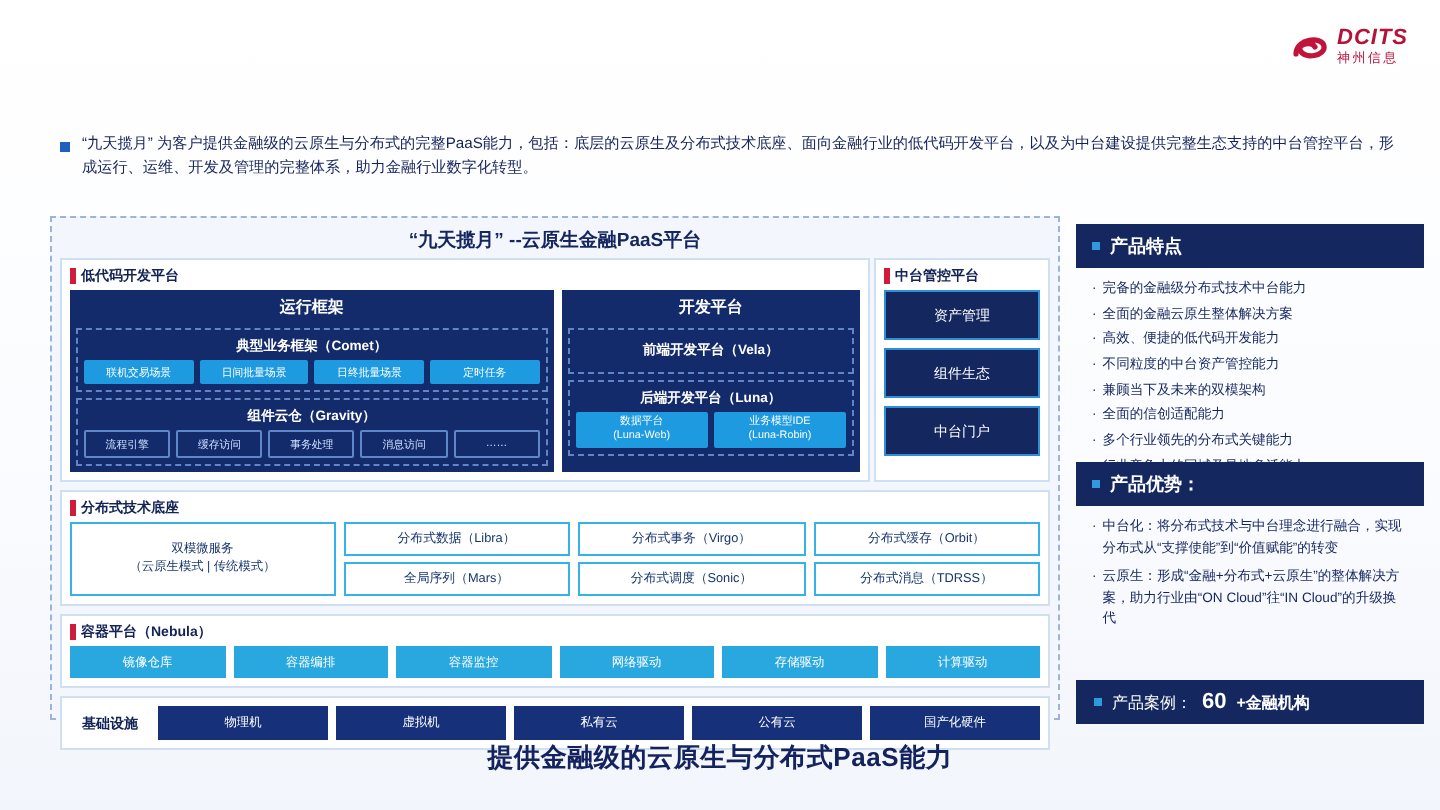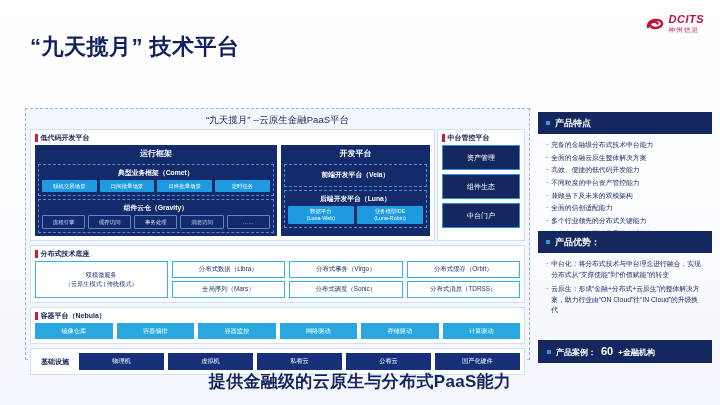--- a/index.html
+++ b/index.html
@@ -25,21 +25,21 @@
 
   .page-title{position:absolute;left:30px;top:32px;font-size:22px;font-weight:bold;color:#10205c;letter-spacing:.5px;}
 
   .intro{position:absolute;left:30px;top:66px;width:672px;display:flex;gap:6px;}
   .intro-bullet{width:5px;height:5px;background:#1f5fbf;margin-top:5px;flex:0 0 auto;}
   .intro-text{font-size:7.6px;line-height:1.55;color:#16235a;}
 
   
   .diagram{position:absolute;left:25px;top:108px;width:505px;height:252px;
     border:1px dashed #9bb4d8;background:#f3f7fd;padding:0;box-sizing:border-box;}
-  .diagram-title{text-align:center;font-size:9.5px;color:#14255f;font-weight:normal;padding:5px 0 4px;}
+  .diagram-title{text-align:center;font-size:9.5px;color:#14255f;font-weight:bold;padding:5px 0 4px;}
 
   .inner{position:absolute;left:4px;top:20px;right:4px;bottom:4px;}
 
   .panelrow{display:flex;gap:2px;}
 
   .wbox{background:#ffffff;border:1px solid #cfe0f2;box-sizing:border-box;}
   .sec-head{display:flex;align-items:center;gap:3px;padding:3px 4px 2px 4px;}
   .sec-bar{width:2.5px;height:8px;background:#d01c3c;flex:0 0 auto;}
   .sec-label{font-size:7px;font-weight:bold;color:#132356;}
 
@@ -77,47 +77,50 @@
     padding:4.5px 8px;display:flex;align-items:center;gap:5px;}
   .rhead-sq{width:4px;height:4px;background:#2f9bdd;flex:0 0 auto;}
   .rbody{padding:6px 8px 4px;}
   .rli{display:flex;gap:3px;font-size:6.8px;line-height:1.5;color:#14255f;margin-bottom:2.5px;}
   .rli .dot{flex:0 0 auto;}
   .rli.adv{margin-bottom:4px;line-height:1.55;}
 
   .case{position:absolute;left:538px;top:340px;width:174px;background:#14275f;color:#fff;
     display:flex;align-items:baseline;gap:5px;padding:5px 9px;box-sizing:border-box;}
   .case-sq{width:4px;height:4px;background:#2f9bdd;flex:0 0 auto;align-self:center;}
-  .case-label{font-size:8px;font-weight:bold;}
+  .case-label{font-size:8px;font-weight:normal;}
   .case-num{font-size:11px;font-weight:bold;}
   .case-unit{font-size:8px;font-weight:bold;text-align:right;}
 
   .tagline{position:absolute;left:0;right:0;top:370px;text-align:center;
-    font-size:17px;font-weight:bold;color:#14225e;letter-spacing:.3px;}
+    font-size:13px;font-weight:bold;color:#14225e;letter-spacing:.3px;}
 </style>
 </head>
 <body>
 
 <div class="slide">
   <div class="bg-wash"></div>
 
   <div class="logo">
     <span class="logo-mark">
       <svg width="20" height="20" viewBox="0 0 20 20">
         <path d="M3 13 C3 5, 16 4, 17 9 C18 14, 7 16, 5 11 C4 8, 11 6.5, 12.5 9.5" fill="none" stroke="#c0143c" stroke-width="2.6" stroke-linecap="round"></path>
       </svg>
     </span>
     <span class="logo-text">
       <span class="logo-main">DCITS</span>
       <span class="logo-sub">神州信息</span>
     </span>
   </div>
 
-  <div class="page-title">“九天揽月” 技术平台</div>
-
+
+  <div class="intro">
+    <span class="intro-bullet"></span>
+    <span class="intro-text">“九天揽月” 为客户提供金融级的云原生与分布式的完整PaaS能力，包括：底层的云原生及分布式技术底座、面向金融行业的低代码开发平台，以及为中台建设提供完整生态支持的中台管控平台，形成运行、运维、开发及管理的完整体系，助力金融行业数字化转型。</span>
+  </div>
 
   <div class="diagram">
     <div class="diagram-title">“九天揽月” --云原生金融PaaS平台</div>
 
     <div class="inner">
 
       <div class="panelrow">
 
         <div class="wbox" style="flex:1;">
           <div class="sec-head">

